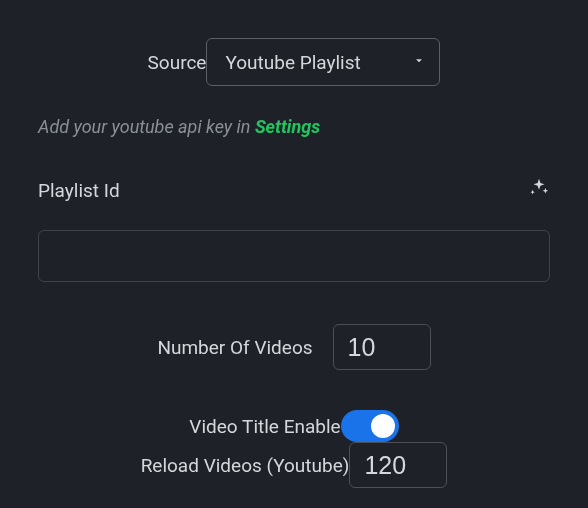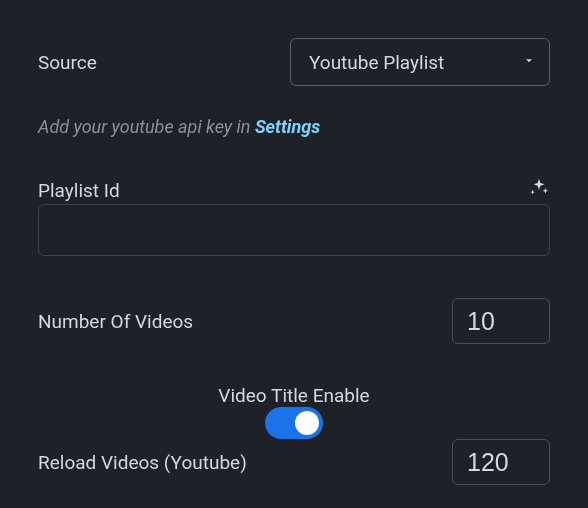--- a/index.html
+++ b/index.html
@@ -12,33 +12,33 @@
       height: 508px;
       background: #1e2228;
       font-family: -apple-system, BlinkMacSystemFont, "Segoe UI", Roboto, sans-serif;
       color: #d4d7dc;
       padding: 38px 38px 38px 38px;
       overflow: hidden;
     }
     .row {
       display: flex;
       align-items: center;
-      justify-content: space-between;
+      justify-content: center;
     }
     .label {
       font-size: 19px;
       color: #d4d7dc;
       font-weight: 400;
     }
     .source-row {
       margin-bottom: 30px;
     }
     .select-wrap {
       position: relative;
-      width: 260px;
+      width: 234px;
       border-radius: 10px;
     }
     .select {
       width: 100%;
       height: 48px;
       background: transparent;
       border: 1px solid #5a5f68;
       border-radius: 6px;
       color: #d4d7dc;
       font-size: 19px;
@@ -58,28 +58,28 @@
     }
     .hint {
       font-size: 18px;
       font-style: italic;
       color: #8b8f96;
       margin-bottom: 40px;
     }
     .hint-strong {
       font-style: italic;
       font-weight: 700;
-      color: #7dd3fc;
+      color: #22c55e;
       text-align: right;
     }
     .playlist-label-row {
       display: flex;
       align-items: center;
       justify-content: space-between;
-      margin-bottom: 1px;
+      margin-bottom: 27px;
     }
     .text-input {
       width: 100%;
       height: 52px;
       background: transparent;
       border: 1px solid #3f444c;
       border-radius: 6px;
       color: #d4d7dc;
       font-size: 18px;
       padding: 0 14px;
@@ -98,21 +98,20 @@
       font-size: 25px;
       padding: 0 14px;
       outline: none;
       text-align: left;
     }
     .number-row {
       margin-bottom: 40px;
       gap: 20px;
     }
     .toggle-row {
-      flex-direction: column;
     }
     .toggle {
       position: relative;
       width: 58px;
       height: 32px;
       background: #1a73e8;
       border-radius: 16px;
       cursor: pointer;
     }
     .toggle::after {

